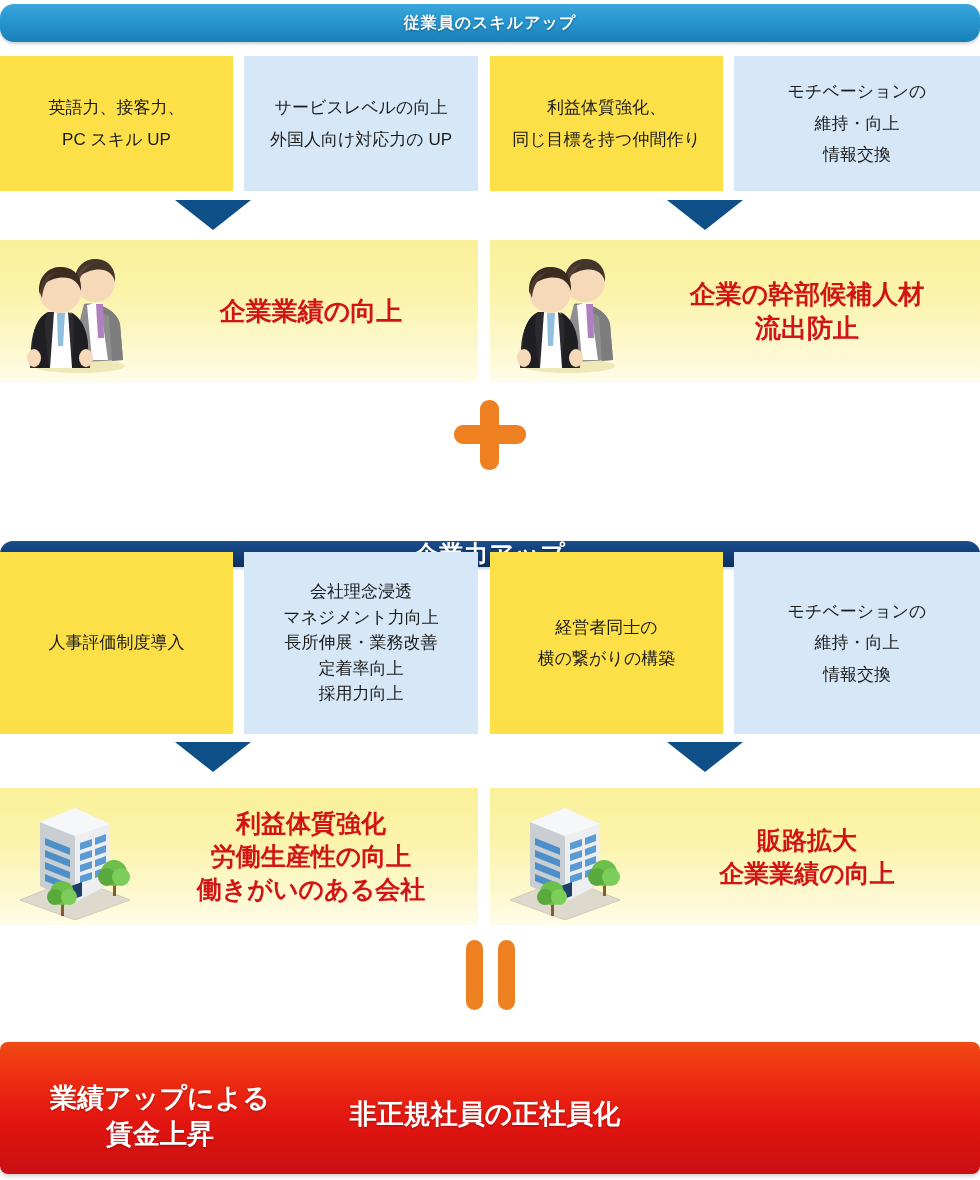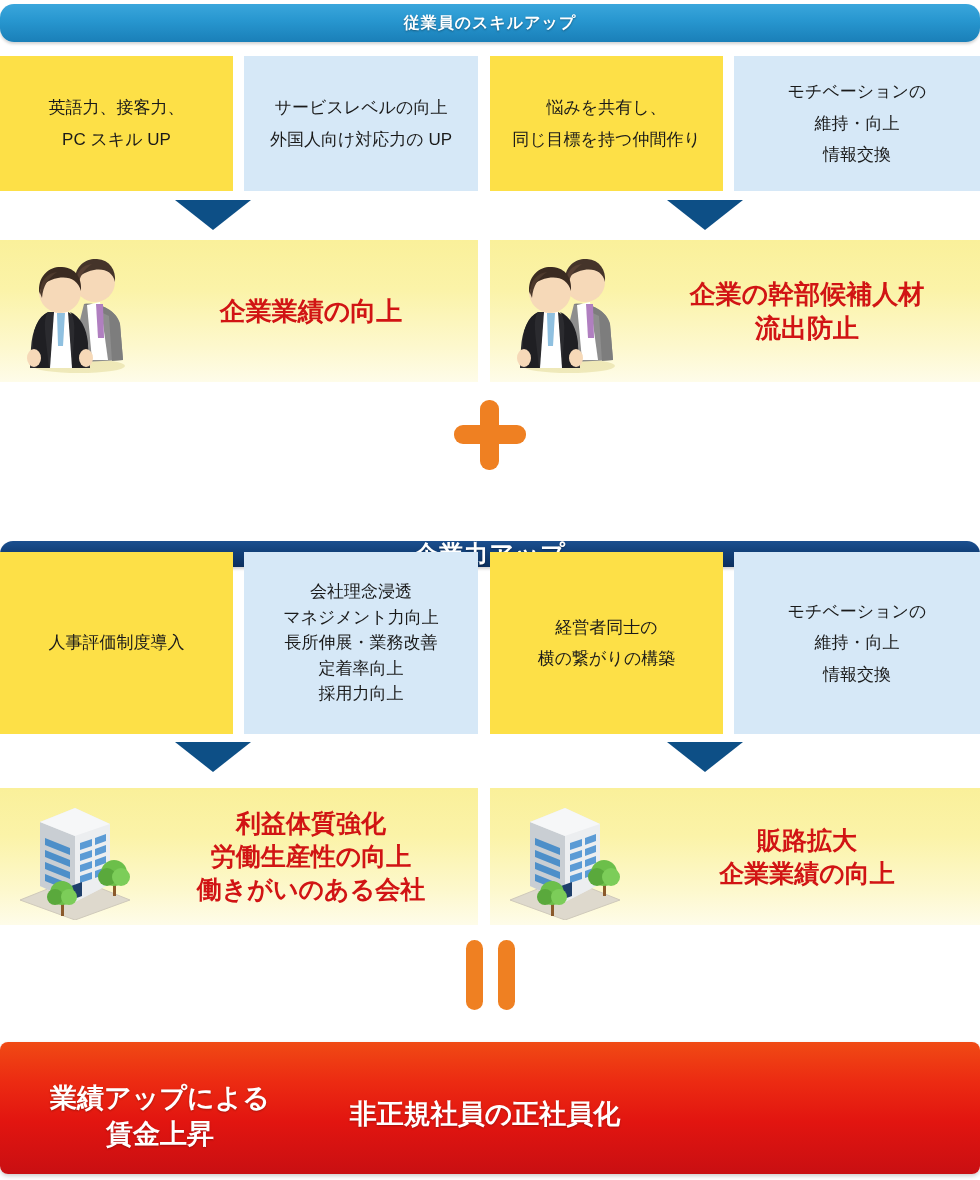--- a/index.html
+++ b/index.html
@@ -152,21 +152,21 @@
 
   <div class="bluebox shade-a" style="left:0px; top:56px; width:233px; height:135px;">
     <span class="lines">英語力、接客力、
 PC スキル UP</span>
   </div>
   <div class="bluebox shade-b" style="left:244px; top:56px; width:234px; height:135px;">
     <span class="lines">サービスレベルの向上
 外国人向け対応力の UP</span>
   </div>
   <div class="bluebox shade-a" style="left:490px; top:56px; width:233px; height:135px;">
-    <span class="lines">悩みを共有し、
+    <span class="lines">利益体質強化、
 同じ目標を持つ仲間作り</span>
   </div>
   <div class="bluebox shade-b" style="left:734px; top:56px; width:246px; height:135px;">
     <span class="lines">モチベーションの
 維持・向上
 情報交換</span>
   </div>
 
   <div class="arrow" style="left:175px; top:200px;"></div>
   <div class="arrow" style="left:667px; top:200px;"></div>

